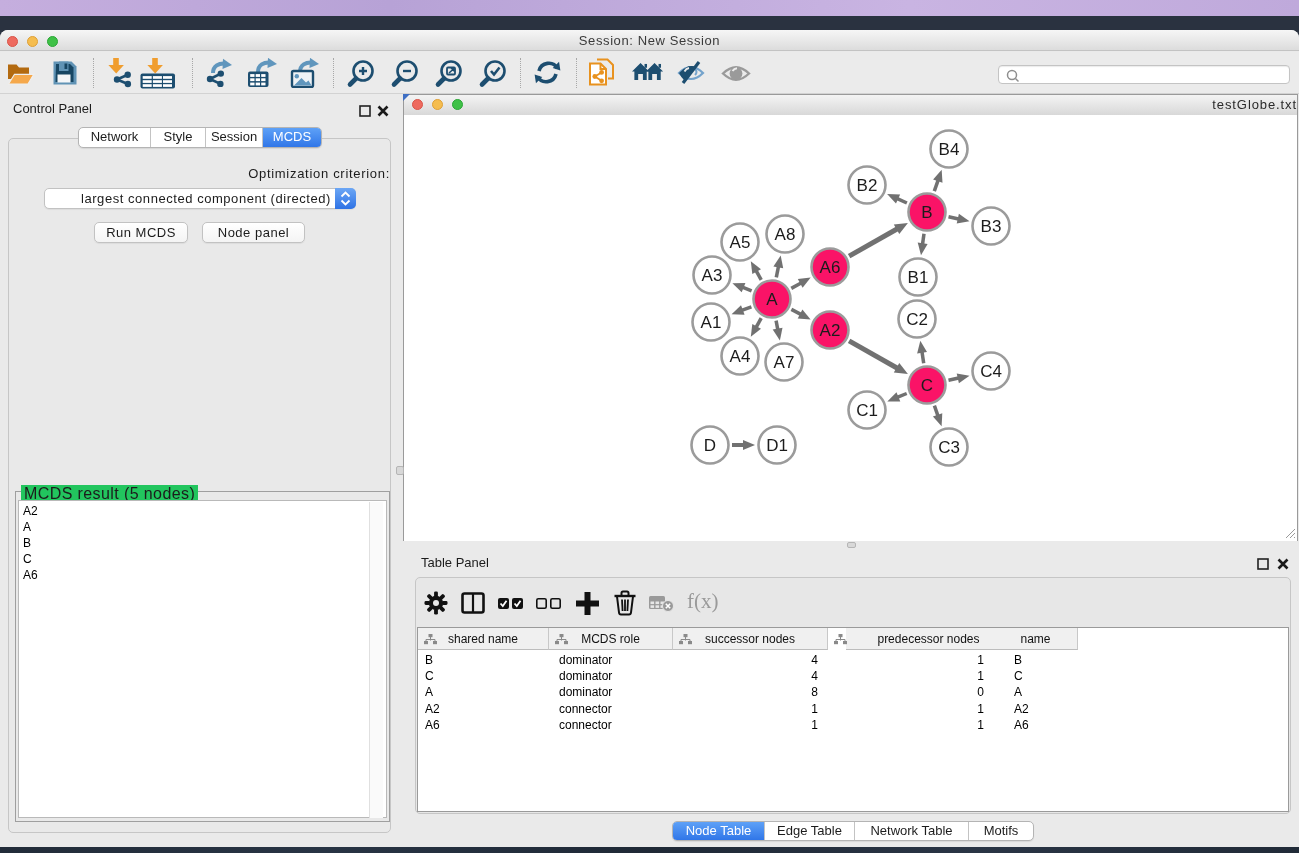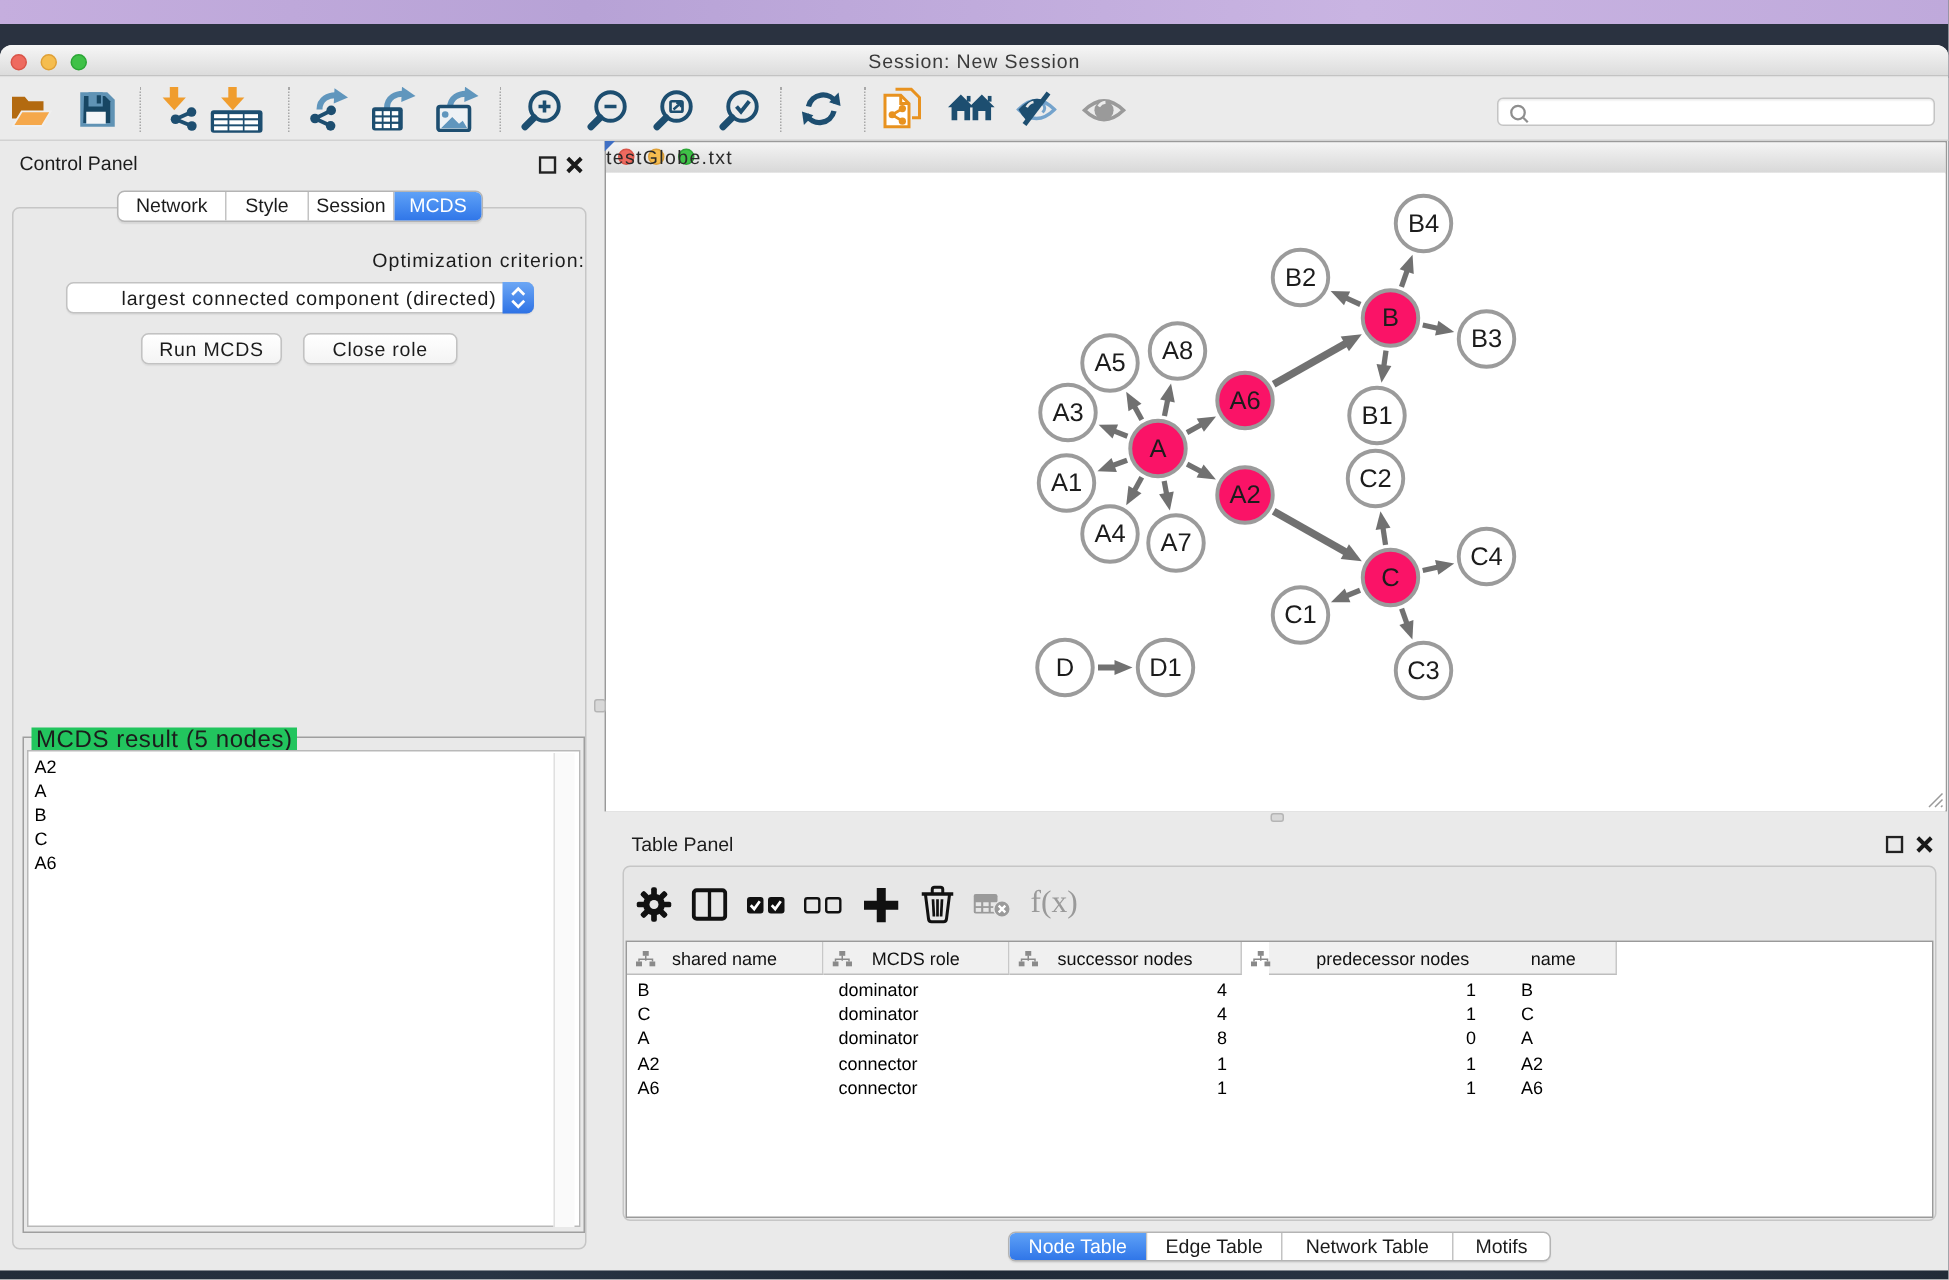--- a/index.html
+++ b/index.html
@@ -47,21 +47,21 @@
 #fs-legend { left:21px; top:455px; background:#22c55e; padding:0 3px; font-size:16px; color:#1c1c1c; letter-spacing:0.4px; }
 #fs-list { left:18px; top:470px; width:369px; height:318px; background:#fff; border:1px solid #b9b9b9; font-size:12px; color:#000; }
 #fs-list .row { padding-left:4px; height:16px; line-height:16px; }
 #fs-scroll { position:absolute; right:3px; top:1px; width:14px; height:316px; background:#fafafa; border-left:1px solid #e0e0e0; }
 
 #frame { left:403px; top:64px; width:895px; height:447px; background:#fff; border:1px solid #9a9a9a; }
 #frame-titlebar { position:absolute; left:0; top:0; width:100%; height:21px; background:linear-gradient(#f4f4f4,#d8d8d8); border-bottom:1px solid #ababab; }
 #frame-titlebar .t1 { left:8px; background:#ee6a5f; border:0.5px solid #d95448; top:4px; }
 #frame-titlebar .t2 { left:28px; background:#f5bd4f; border:0.5px solid #dfa036; top:4px; }
 #frame-titlebar .t3 { left:48px; background:#3fc147; border:0.5px solid #2ba636; top:4px; }
-#frame-titlebar .title { position:absolute; left:0; right:0; top:2px; text-align:left; font-size:13px; color:#2a2a2a; letter-spacing:0.9px; }
+#frame-titlebar .title { position:absolute; left:0; right:0; top:2px; text-align:right; font-size:13px; color:#2a2a2a; letter-spacing:0.9px; }
 #canvas { position:absolute; left:0; top:20px; width:893px; height:426px; background:#fff; }
 
 #tp-title { left:421px; top:525px; }
 #tp-box { left:415px; top:547px; width:876px; height:237px; background:#e7e7e7; border:1px solid #c6c6c6; border-radius:5px; }
 #tp-table { left:417px; top:597px; width:872px; height:185px; background:#fff; border:1px solid #9a9a9a; }
 .th { position:absolute; top:0; height:22px; background:#f0f0f0; border-bottom:1px solid #bdbdbd; border-right:1px solid #c8c8c8; font-size:12px; color:#111; text-align:center; line-height:22px; }
 .td { position:absolute; font-size:12px; color:#000; height:16px; line-height:16px; }
 .tdr { text-align:right; }
 
 #tp-tabs { left:672px; top:791px; height:20px; }
@@ -249,21 +249,21 @@
   </div>
   <div class="abs" id="opt-label">Optimization criterion:</div>
   <div class="abs" id="dropdown">
     <div class="txt">largest connected component (directed)</div>
     <div class="btn"><svg width="21" height="21">
           <path d="M6.5 8.5 L10.5 4.5 L14.5 8.5" stroke="#fff" stroke-width="1.8" fill="none"></path>
           <path d="M6.5 12.5 L10.5 16.5 L14.5 12.5" stroke="#fff" stroke-width="1.8" fill="none"></path>
         </svg></div>
   </div>
   <div class="pushbtn" id="btn-run">Run MCDS</div>
-  <div class="pushbtn" id="btn-close">Close role</div>
+  <div class="pushbtn" id="btn-close">Node panel</div>
   <div class="abs" id="fs"></div>
   <div class="abs" id="fs-legend">MCDS result (5 nodes)</div>
   <div class="abs" id="fs-list">
     <div style="height:2px"></div>
     <div class="row">A2</div>
       <div class="row">A</div>
       <div class="row">B</div>
       <div class="row">C</div>
       <div class="row">A6</div>
     <div id="fs-scroll"></div>

